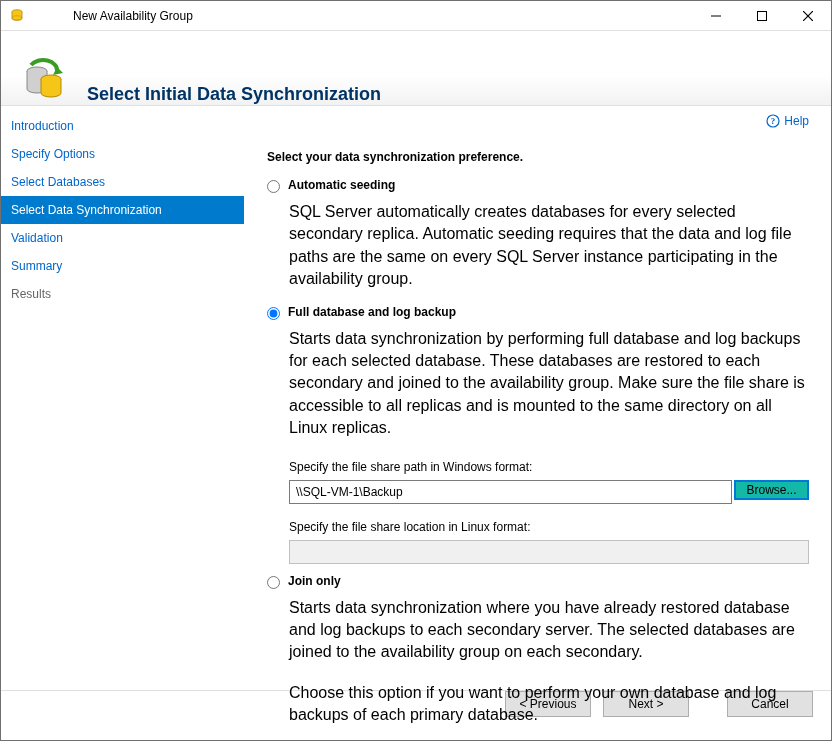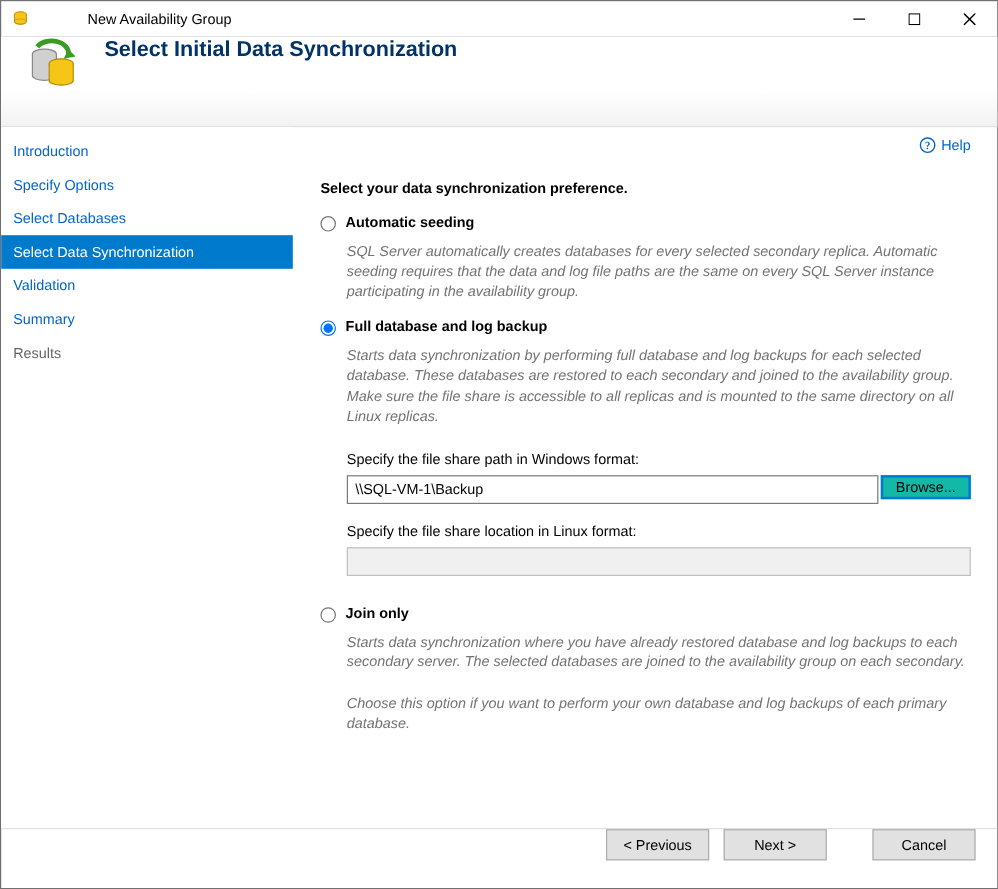--- a/index.html
+++ b/index.html
@@ -4,36 +4,36 @@
 <style>
   * { box-sizing: border-box; }
   html, body { margin: 0; padding: 0; font-family: "Segoe UI", Tahoma, sans-serif; font-size: 12px; color: #000; }
   .window { width: 832px; height: 741px; border: 1px solid #707070; background: #fff; display: flex; flex-direction: column; }
   .titlebar { height: 30px; display: flex; align-items: center; padding: 0 0 0 8px; border-bottom: 1px solid #e0e0e0; gap: 42px; }
   .titlebar .app-icon { width: 16px; height: 16px; margin-right: 6px; }
   .titlebar .title { flex: 1; font-size: 12px; }
   .winbtns { display: flex; height: 100%; }
   .winbtn { width: 46px; display: flex; align-items: center; justify-content: center; cursor: default; }
   .winbtn svg { display: block; }
-  .header { height: 75px; display: flex; align-items: flex-start; padding: 0 20px; border-bottom: 1px solid #e0e0e0; background: #fff; background-image: linear-gradient(to bottom,#ffffff 0%,#ffffff 60%,#f2f2f2 100%); }
+  .header { height: 75px; display: flex; align-items: flex-end; padding: 0 20px; border-bottom: 1px solid #e0e0e0; background: #fff; background-image: linear-gradient(to bottom,#ffffff 0%,#ffffff 60%,#f2f2f2 100%); }
   .header .big-icon { width: 48px; height: 48px; margin-right: 18px; }
   .header h1 { font-size: 18px; font-weight: 600; margin: 0; color: #003366; }
   .body { flex: 1; display: flex; min-height: 0; }
   .sidebar { width: 244px; background: #fff; padding-top: 6px; border-right: 1px solid #fff; }
   .sidebar-item { padding: 7px 10px; color: #0066cc; cursor: pointer; font-size: 12px; }
   .sidebar-item.active { background: #007acc; color: #fff; }
   .sidebar-item.muted { color: #666; cursor: default; }
   .main { flex: 1; position: relative; padding: 12px 22px 0 22px; display: flex; flex-direction: column; }
   .help-row { position: absolute; right: 22px; top: 8px; display: flex; align-items: center; color: #0066cc; cursor: pointer; gap: 4px; }
   .help-row svg { display:block; }
   .section-title { font-weight: 700; font-size: 12px; margin: 32px 0 14px 0; }
   .option { display: flex; align-items: flex-start; margin-bottom: 4px; }
   .option input[type=radio] { margin: 2px 8px 0 0; }
   .option-label { font-weight: 700; font-size: 12px; }
-  .option-desc { margin: 4px 0 14px 22px; font-size: 12px; line-height: 1.4; color: #737373; font-style: italic; }
+  .option-desc { margin: 4px 0 14px 22px; font-size: 16px; line-height: 1.4; color: #000000; }
   .subfield-label { margin: 6px 0 6px 22px; font-size: 12px; }
   .field-row { margin: 0 0 10px 22px; display: flex; gap: 2px; align-items:flex-start;}
   .text-input { flex: 1; border: 1px solid #7a7a7a; padding: 4px 6px; font-size: 12px; font-family: inherit; height: 24px; }
   .text-input[disabled] { background: #f0f0f0; border-color: #c0c0c0; color: #666; }
   .browse-btn { width: 75px; border: 2px solid #0078d7; background: #14b8a6; font-size: 12px; font-family: inherit; cursor: pointer; }
   .footer { height: 50px; border-top: 1px solid #e0e0e0; display: flex; justify-content: flex-end; padding: 0 18px; gap: 12px; }
   .footer-btn { width: 86px; height: 26px; border: 1px solid #adadad; background: #e1e1e1; font-size: 12px; font-family: inherit; cursor: pointer; }
   .footer-gap { width: 14px; }
 </style>
 </head>

